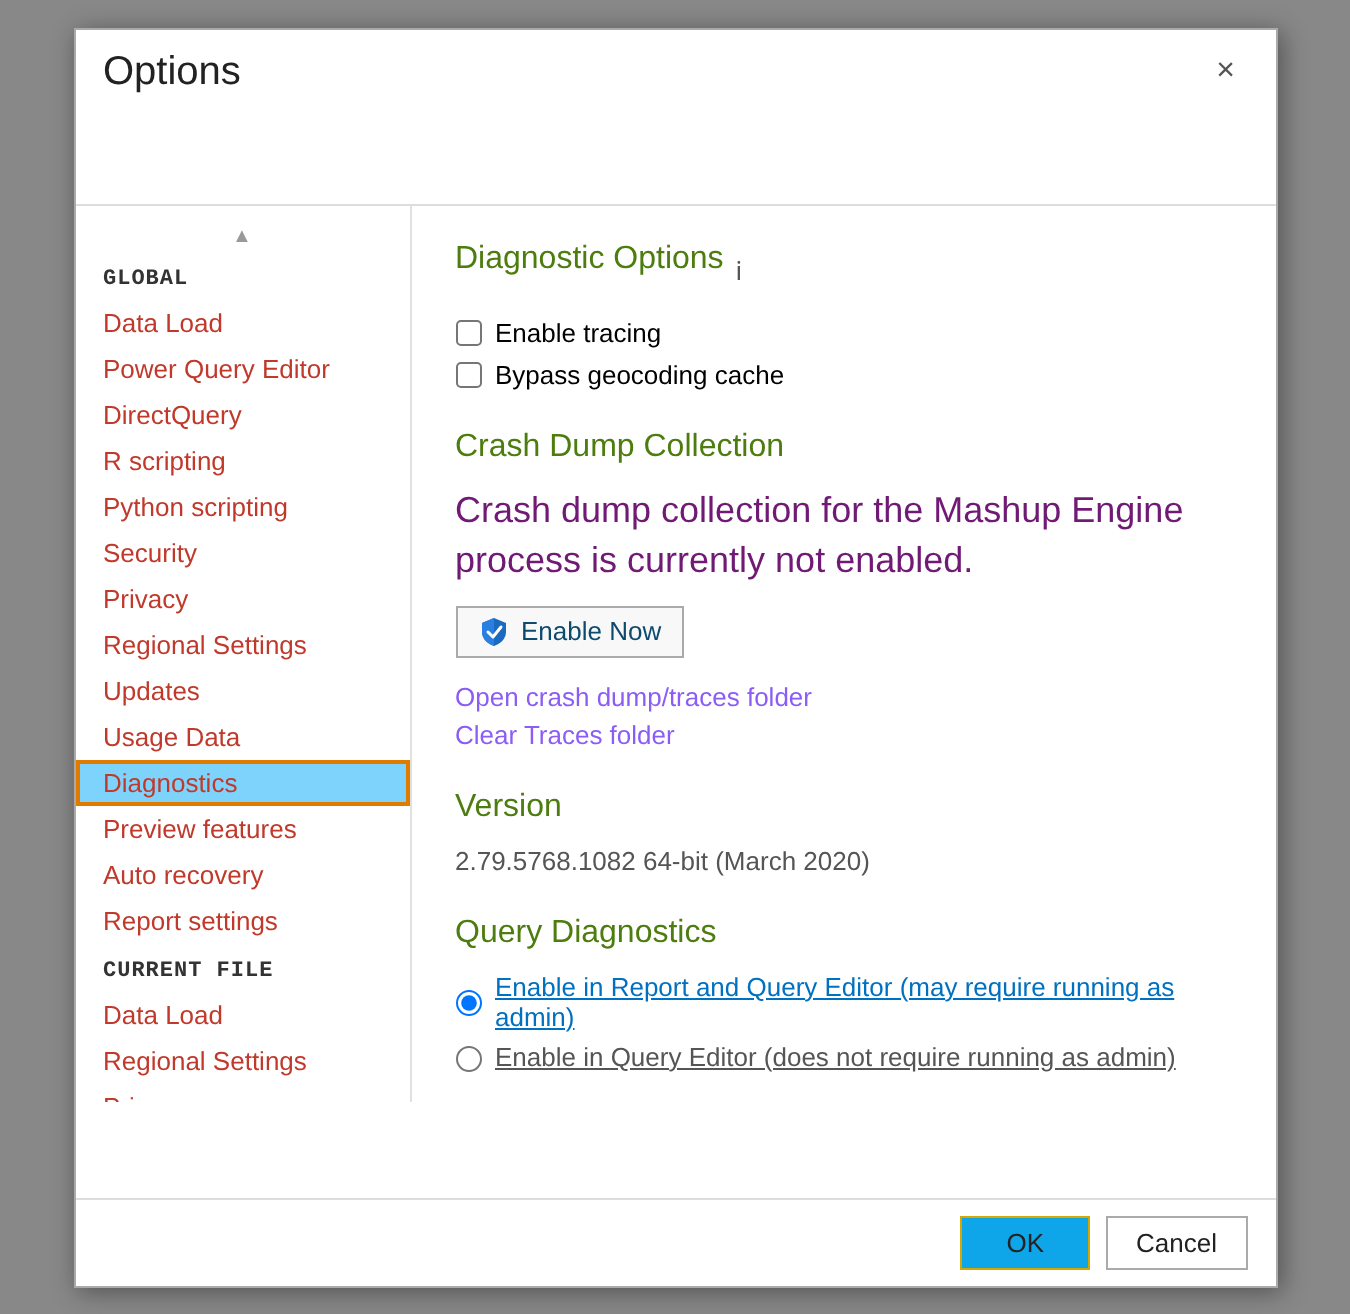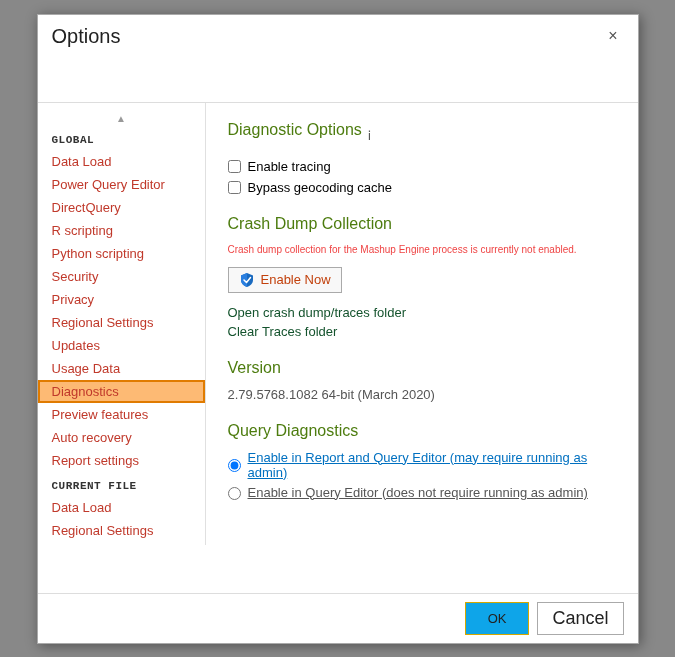--- a/index.html
+++ b/index.html
@@ -81,21 +81,21 @@
     .sidebar-item {
       padding: 4px 14px;
       cursor: pointer;
       color: #c0392b;
       font-size: 13px;
       white-space: nowrap;
     }
     .sidebar-item.active {
       border: 2px solid #e07b00;
       color: #c0392b;
-      background: #fdba74;
+      background: #7dd3fc;
       padding: 2px 12px;
     }
     
     .main-content {
       flex: 1;
       padding: 18px 22px;
       overflow-y: auto;
     }
     .main-content::-webkit-scrollbar { width: 8px; }
     .main-content::-webkit-scrollbar-thumb { background: #ccc; }
@@ -113,46 +113,46 @@
       display: flex;
       align-items: center;
       margin-bottom: 6px;
     }
     .checkbox-row input[type="checkbox"] {
       margin-right: 7px;
       width: 13px;
       height: 13px;
     }
     .crash-desc {
-      font-size: 10px;
-      color: #ef4444;
+      font-size: 18px;
+      color: #701a75;
       margin-bottom: 10px;
       line-height: 1.4;
     }
     .enable-now-btn {
       display: flex;
       align-items: center;
       border: 1px solid #aaa;
       background: #f8f8f8;
       padding: 4px 10px;
       cursor: pointer;
       font-size: 13px;
-      color: #c2410c;
+      color: #0c4a6e;
       margin-bottom: 12px;
     }
     .shield-icon-wrap {
       width: 16px;
       height: 16px;
       margin-right: 6px;
       display: inline-flex;
       align-items: center;
       justify-content: center;
     }
     .link-blue {
-      color: #14532d;
+      color: #8b5cf6;
       cursor: pointer;
       font-size: 13px;
       margin-bottom: 4px;
       display: block;
       text-decoration: none;
     }
     .version-text {
       font-size: 13px;
       color: #555;
       margin-bottom: 0;
@@ -185,21 +185,21 @@
       padding: 5px 22px;
       font-size: 13px;
       cursor: pointer;
       color: #222;
       font-weight: 500;
     }
     .btn-cancel {
       background: #fff;
       border: 1px solid #aaa;
       padding: 5px 14px;
-      font-size: 18px;
+      font-size: 13px;
       cursor: pointer;
       color: #222;
       text-align: right;
     }
     
     .shield-svg { width: 16px; height: 16px; }
   </style>
 </head>
 <body>
 

